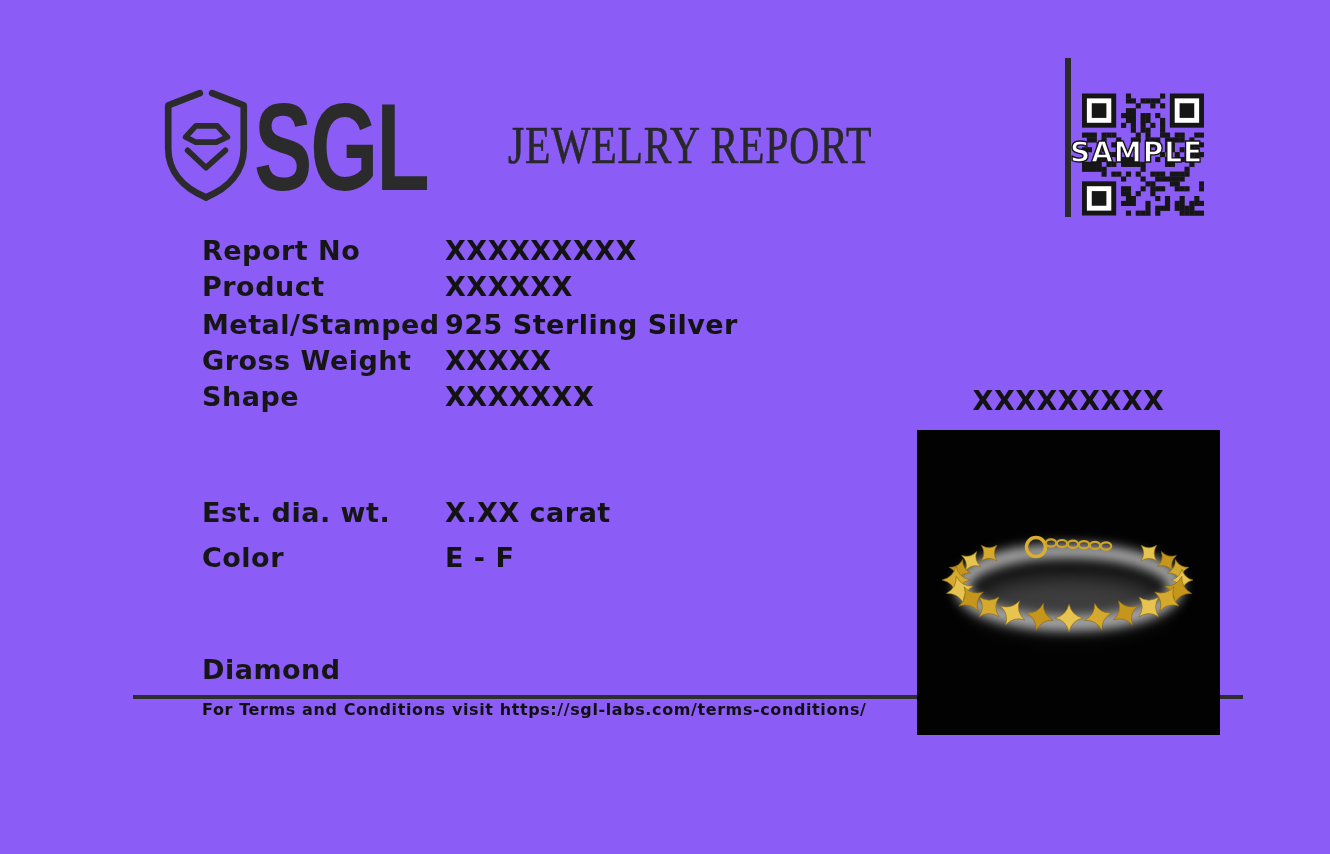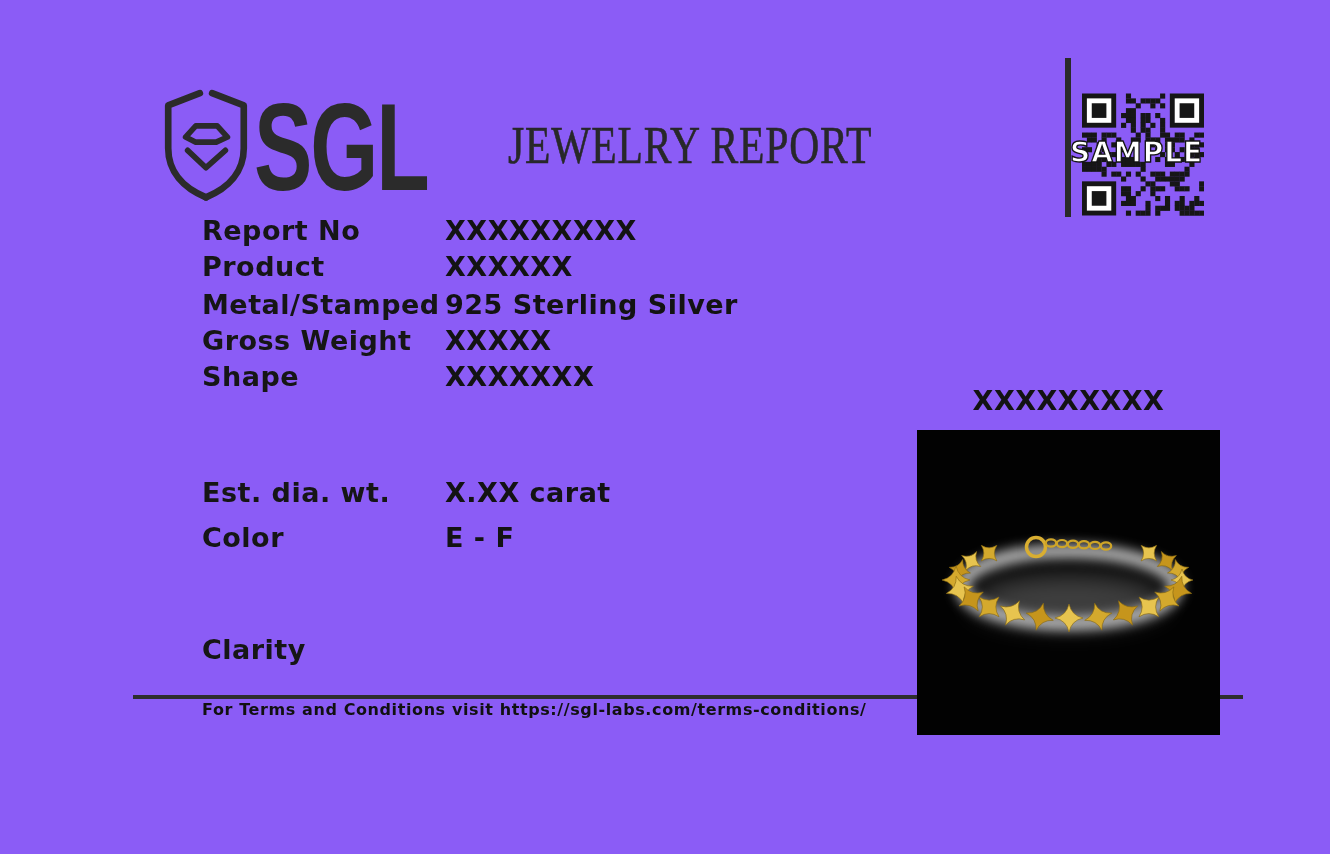--- a/index.html
+++ b/index.html
@@ -19,21 +19,21 @@
 
   
   .qr-bar  { position:absolute; left:1065px; top:58px; width:6px; height:159px; background:#2a2a2a; }
   .qr-code { position:absolute; left:1082px; top:93px; width:122px; height:123px; }
   .qr-sample { position:absolute; left:1070px; top:136px; width:146px; 
                font-size:28px; font-weight:700; color:#ffffff; letter-spacing:1px;
                -webkit-text-stroke:1.3px #141414;
                text-shadow:0 0 1px #000; z-index:5; }
 
   
-  .frow  { position:absolute; left:202px; white-space:nowrap; }
+  .frow  { position:absolute; left:202px; white-space:nowrap;margin-top:20px; }
   .flabel{ display:inline-block; width:243px; font-size:27px; line-height:30px;
            font-weight:700; color:#161616; letter-spacing:0.5px; vertical-align:top; }
   .fvalue{ display:inline-block; font-size:27px; line-height:30px; font-weight:700;
            color:#131313; letter-spacing:0.5px; vertical-align:top; }
   .r0 { top:216px; } .r1 { top:252px; } .r2 { top:290px; } .r3 { top:326px; } .r4 { top:362px; }
   .r5 { top:439px; } .r6 { top:478px; }
   .r7 { top:523px; } .r8 { top:563px; } .r9 { top:597px; } .r10{ top:635px; }
   .fvalue.small { font-size:23px; line-height:28px; letter-spacing:0.2px; }
   .fvalue.small div { white-space:nowrap; }
 
@@ -296,21 +296,21 @@
   <div class="frow r4">
     <span class="flabel">Shape</span><span class="fvalue">XXXXXXX</span>
   </div>
   <div class="frow r7">
     <span class="flabel">Color</span><span class="fvalue">E - F</span>
   </div>
   <div class="frow r6">
     <span class="flabel">Est. dia. wt.</span><span class="fvalue">X.XX carat</span>
   </div>
   <div class="frow r10">
-    <span class="flabel">Clarity</span>
+    <span class="flabel">Diamond</span>
   </div>
 
   <div class="rule"></div>
   <div class="footer-text">For Terms and Conditions visit https://sgl-labs.com/terms-conditions/</div>
 
   <div class="photo-caption">XXXXXXXXX</div>
   <div class="photo-box">
     <svg id="bracelet-svg" viewBox="0 0 303 305">
       <defs>
         <filter id="bglow1" x="-50%" y="-50%" width="200%" height="200%">

